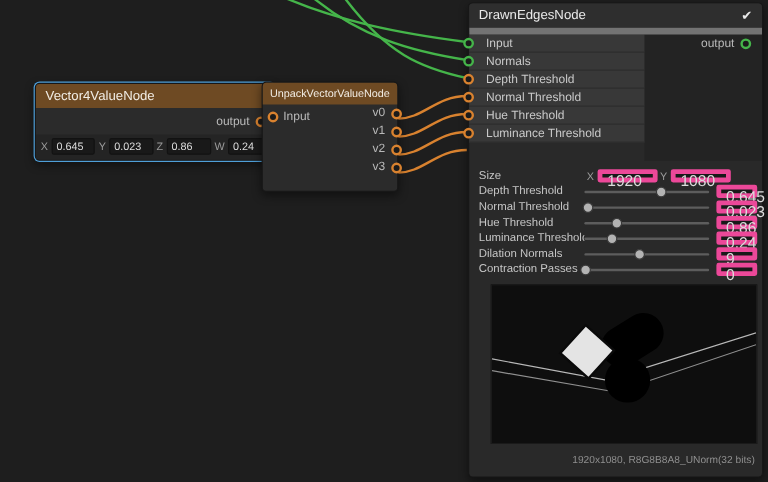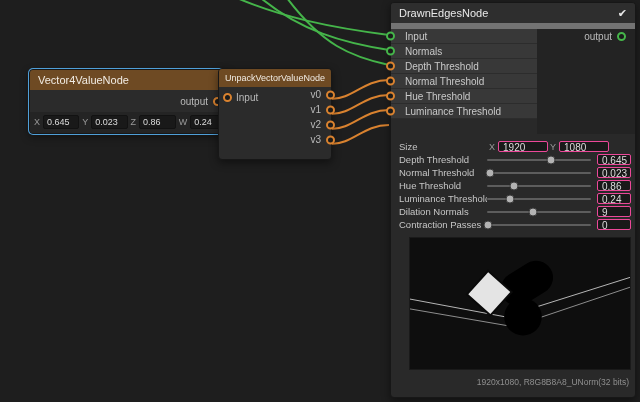--- a/index.html
+++ b/index.html
@@ -56,21 +56,21 @@
   .de-inputs{width:146px;}
   .port-row{position:relative;height:15px;display:flex;align-items:center;background:#383838;border-bottom:1px solid #2c2c2c;padding-left:14px;font-size:10px;color:#c9c9c9;white-space:nowrap;}
   .port-row .port{position:absolute;left:-5px;top:50%;transform:translateY(-50%);}
   .de-output-col{flex:1;background:#232323;height:105px;}
   .de-out-row{display:flex;align-items:center;justify-content:flex-end;gap:5px;height:15px;padding-right:9px;font-size:10px;color:#b9b9b9;}
 
   .de-props{padding:6px 4px 0 8px;}
   .prop-row{display:flex;align-items:center;height:13px;font-size:9.5px;color:#c6c6c6;}
   .prop-label{width:88px;flex:none;white-space:nowrap;overflow:hidden;}
   .mini-label{color:#9a9a9a;font-size:9px;margin:0 3px 0 2px;}
-  .num-box{background:#191919;border:1px solid #ec4899;border-radius:2px;padding:0 4px;color:#dcdcdc;font-size:10px;height:11px;line-height:11px;}
+  .num-box{background:#191919;border:4px solid #ec4899;border-radius:2px;padding:0 4px;color:#dcdcdc;font-size:13px;height:11px;line-height:11px;}
   .size-box{width:50px;}
   .size-spacer{width:14px;flex:none;}
   .slider{position:relative;flex:1;height:11px;margin-right:6px;}
   .slider-track{position:absolute;left:0;right:0;top:50%;height:2px;margin-top:-1px;background:#5d5d5d;border-radius:1px;}
   .slider-handle{position:absolute;top:50%;width:9px;height:9px;border-radius:50%;background:#b3b3b3;border:1px solid #3a3a3a;transform:translate(-50%,-50%);}
   .prop-value{width:34px;flex:none;}
   .color-bar{position:relative;flex:1;height:10px;background:#fff;border-radius:1px;margin-right:2px;}
   .color-expand{position:absolute;right:0;top:0;width:11px;height:10px;display:flex;align-items:center;justify-content:center;color:#141414;font-size:8px;line-height:1;}
 
   .de-preview{margin:6px 4px 0 18px;width:222px;height:133px;background:#0e0e0e;border:1px solid #1a1a1a;}

